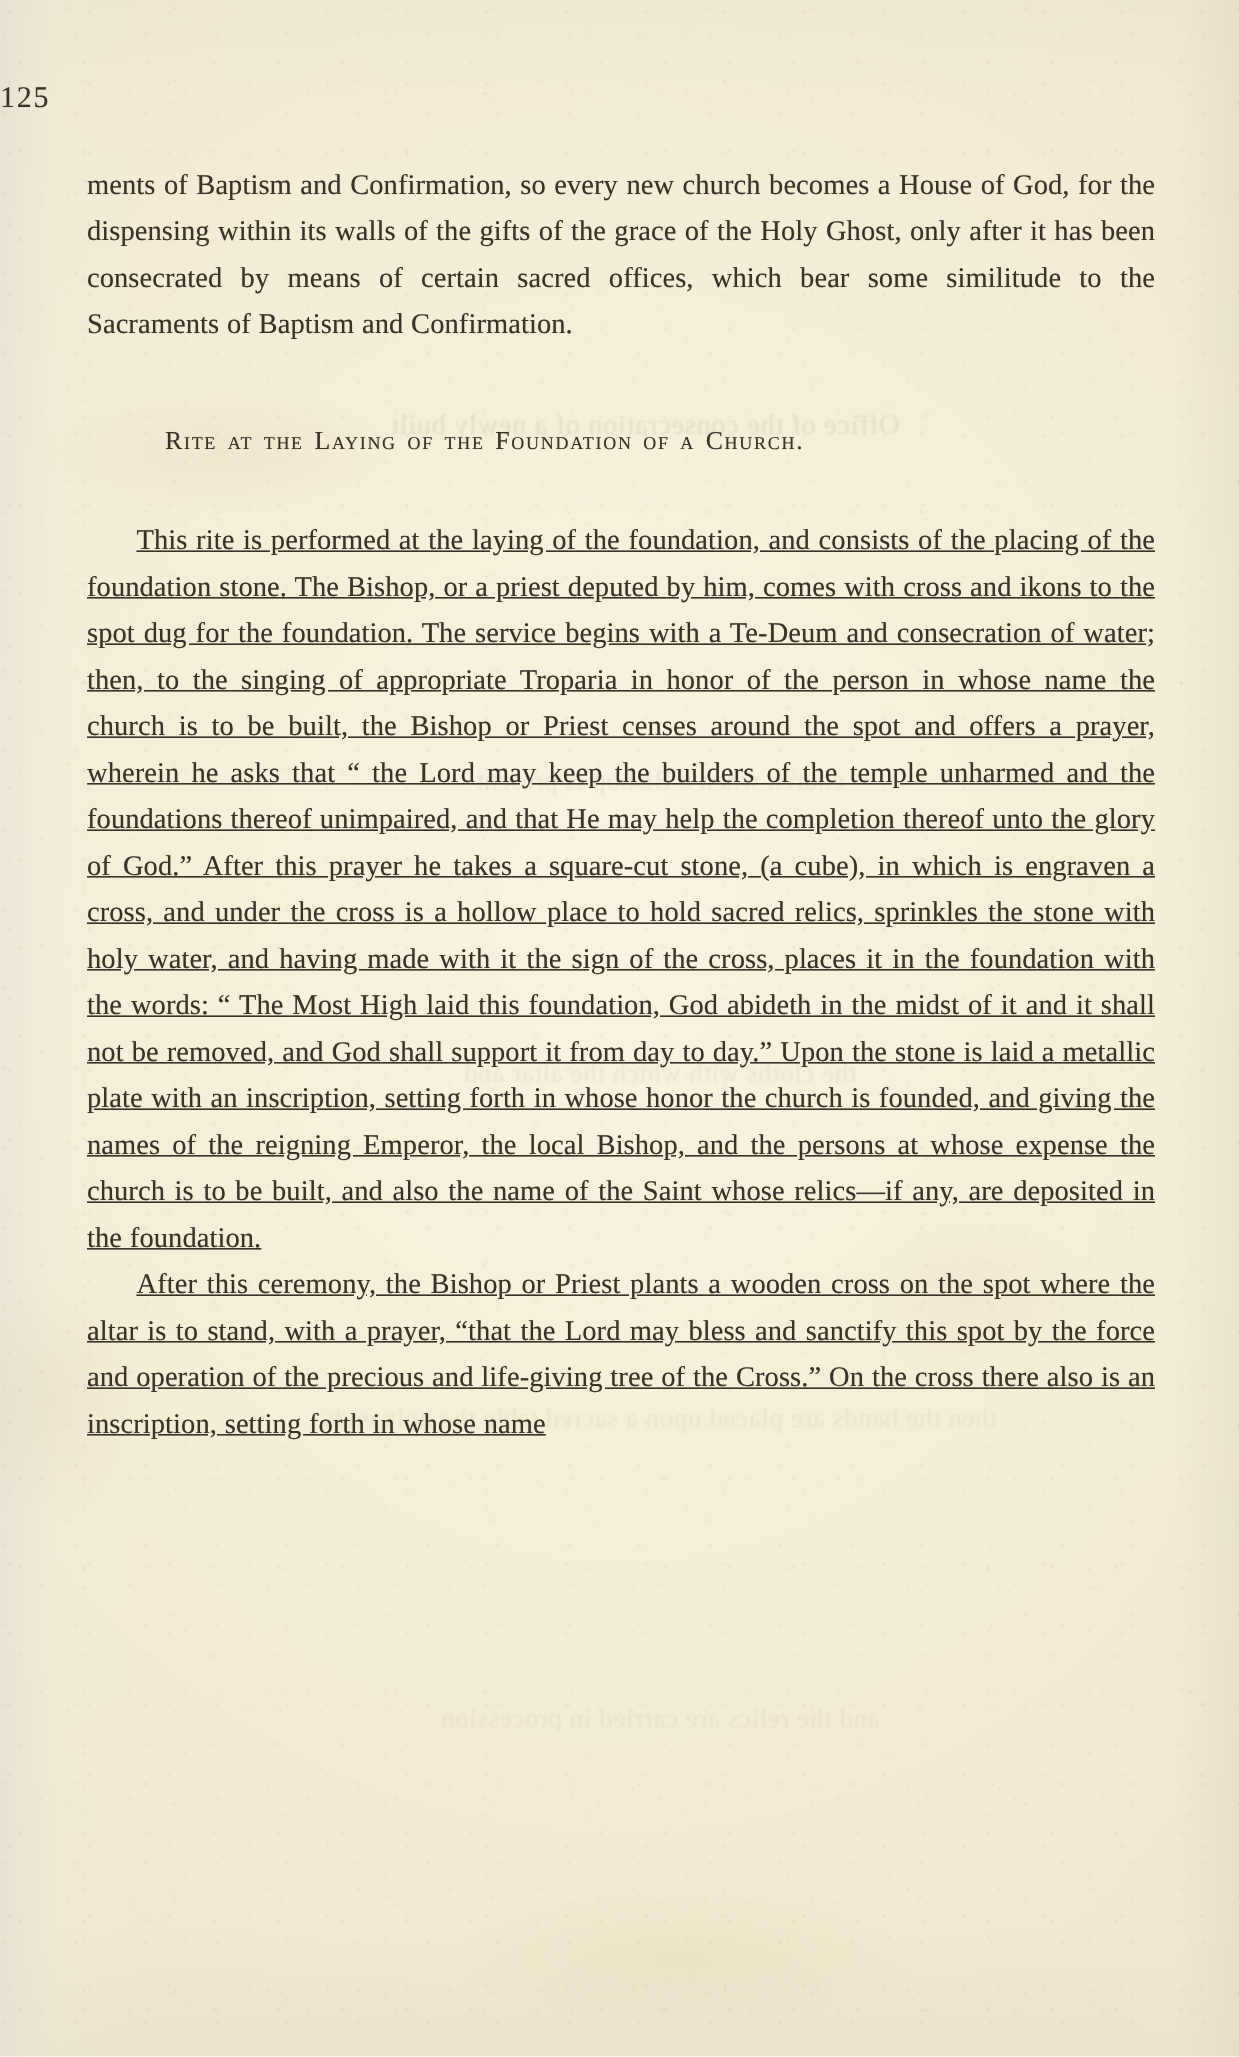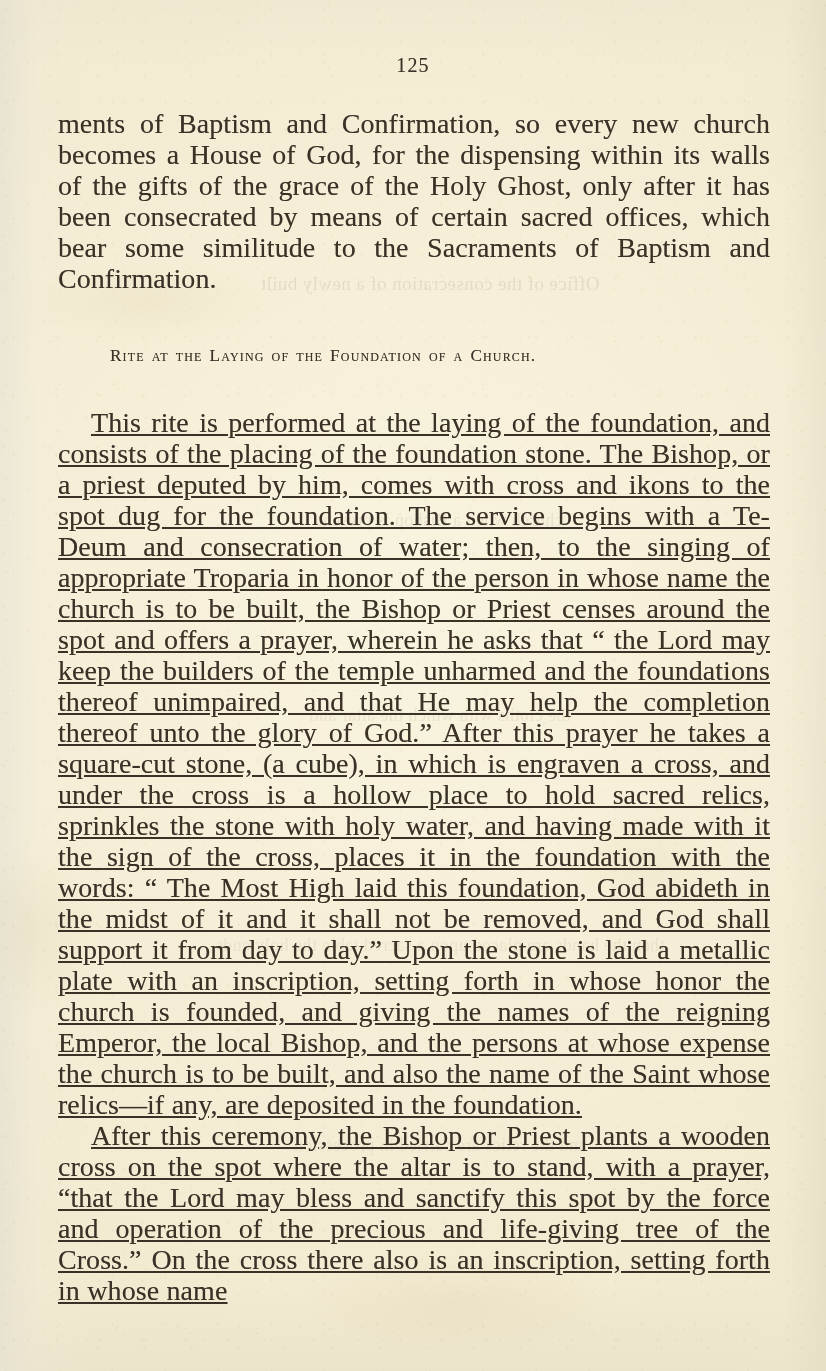--- a/index.html
+++ b/index.html
@@ -85,37 +85,36 @@
     top: 0;
     width: 826px;
     height: 1371px;
   }
 
   .folio {
     position: absolute;
     top: 54px;
     left: 0;
     width: 826px;
-    text-align: center;
     font-size: 20px;
     letter-spacing: 1.2px;
     font-variant-numeric: oldstyle-nums;
     color: #3b3228;
   }
 
   .textblock {
     position: absolute;
     left: 58px;
     top: 108px;
     width: 712px;
   }
 
   p.body {
     margin: 0;
-    font-size: 28px;
+    font-size: 19px;
     line-height: 31.0px;
     text-align: justify;
     text-align-last: left;
     color: #3a3127;
     letter-spacing: 0.05px;
     word-spacing: 0.4px;
     -webkit-hyphens: none;
     hyphens: none;
   }
 

